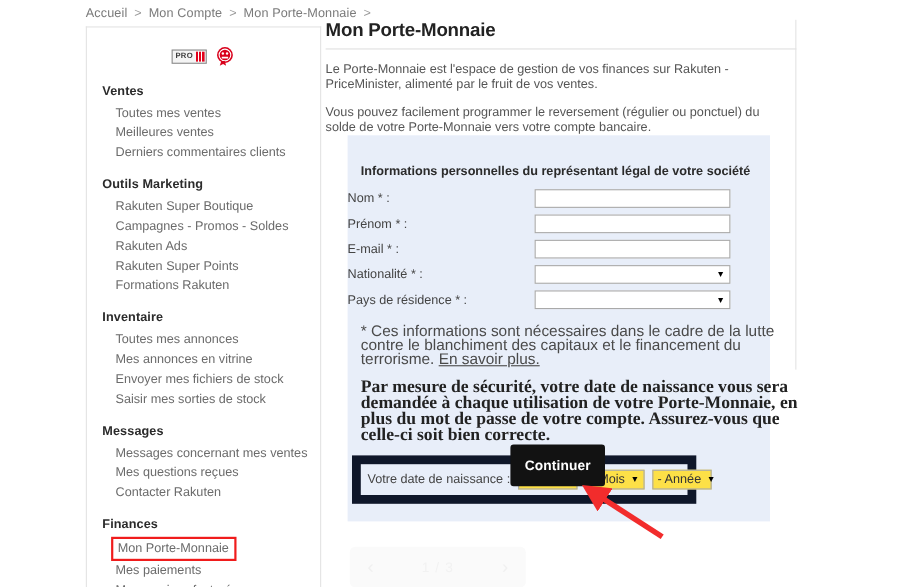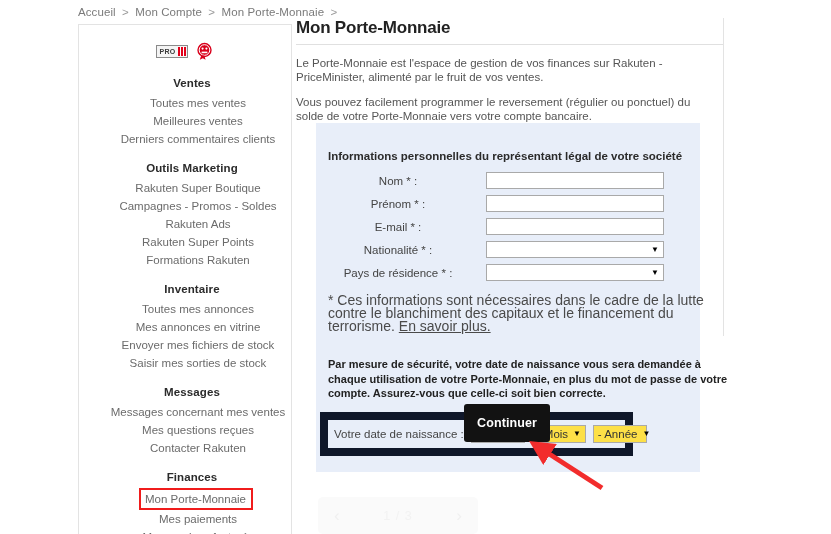--- a/index.html
+++ b/index.html
@@ -77,21 +77,20 @@
   }
   .seal {
     position: relative;
     width: 19px;
     height: 19px;
   }
   .seal svg { display: block; }
 
   .nav-section {
     margin-top: 14px;
-    text-align: center;
   }
   .nav-section:first-of-type { margin-top: 16px; }
   .nav-title {
     font-size: 11.5px;
     font-weight: bold;
     color: #2b2b2b;
     padding-left: 14px;
     margin-bottom: 5px;
     letter-spacing: .1px;
   }
@@ -159,21 +158,21 @@
     padding-left: 12px;
     margin-bottom: 10px;
   }
   .field-row {
     display: flex;
     align-items: center;
     margin-bottom: 6px;
   }
   .field-label {
     width: 170px;
-    text-align: center;
+    text-align: left;
     font-size: 11.5px;
     color: #444444;
     padding-right: 6px;
     box-sizing: border-box;
     white-space: nowrap;
   }
   .text-input {
     width: 178px;
     height: 17px;
     border: 1px solid #a9a9a9;
@@ -209,26 +208,27 @@
     color: #4a4a4a;
     line-height: 13px;
     margin: 13px 0 0 12px;
     width: 398px;
   }
   .legal-note a {
     color: #4a4a4a;
     text-decoration: underline;
   }
   .security-note {
-    font-size: 11px;
+    font-size: 16px;
     font-weight: bold;
     color: #222222;
     line-height: 14.5px;
-    margin: 24px 0 0 12px;
+    margin: 12px 0 0 12px;
     width: 400px;
+    font-family: Liberation Serif, serif;
   }
 
   
   #dob-wrap {
     position: relative;
     margin-top: 11px;
     margin-left: 4px;
     width: 313px;
     border: 8px solid #0f172a;
     box-sizing: border-box;

